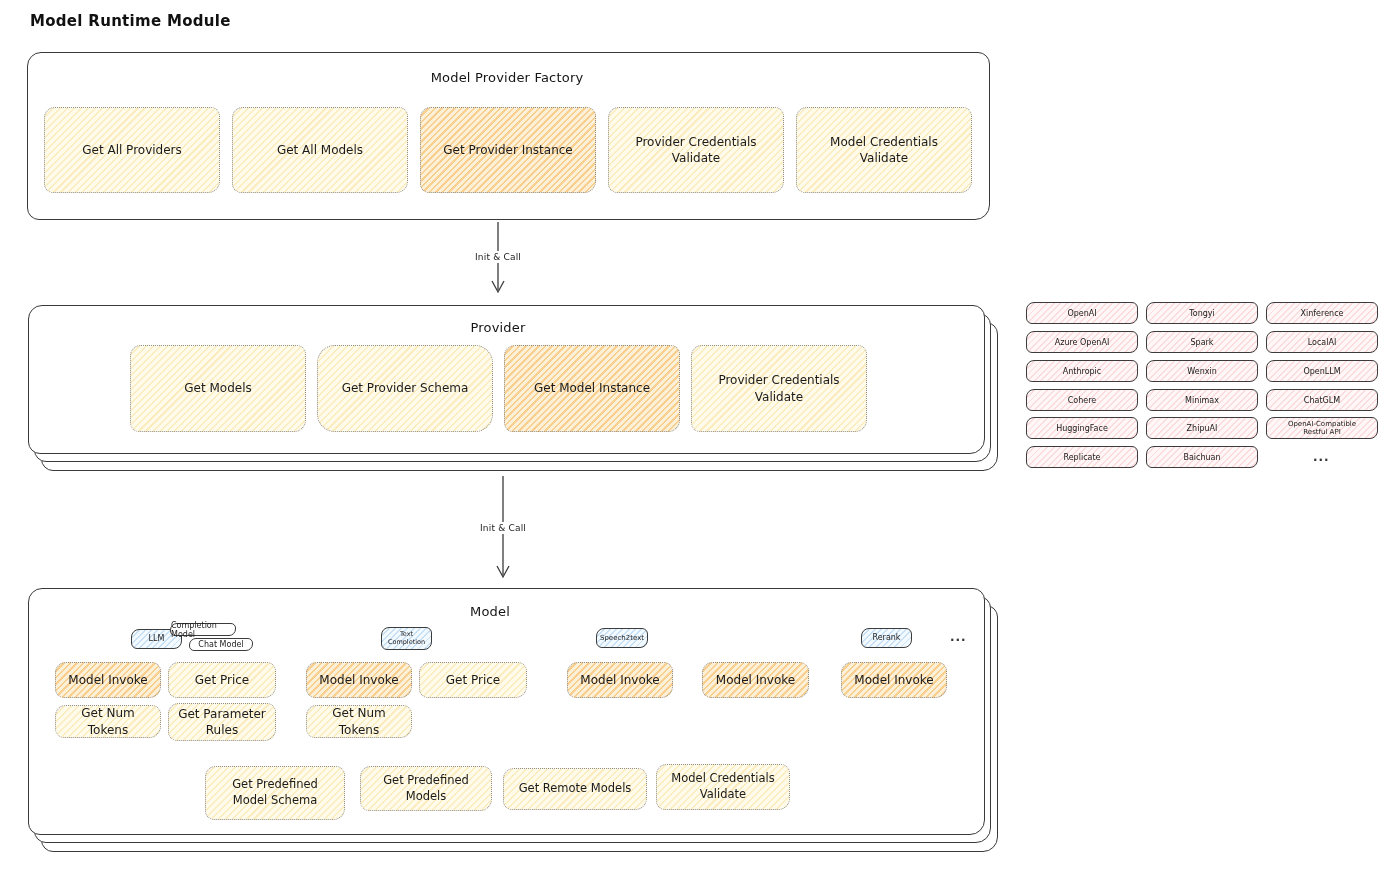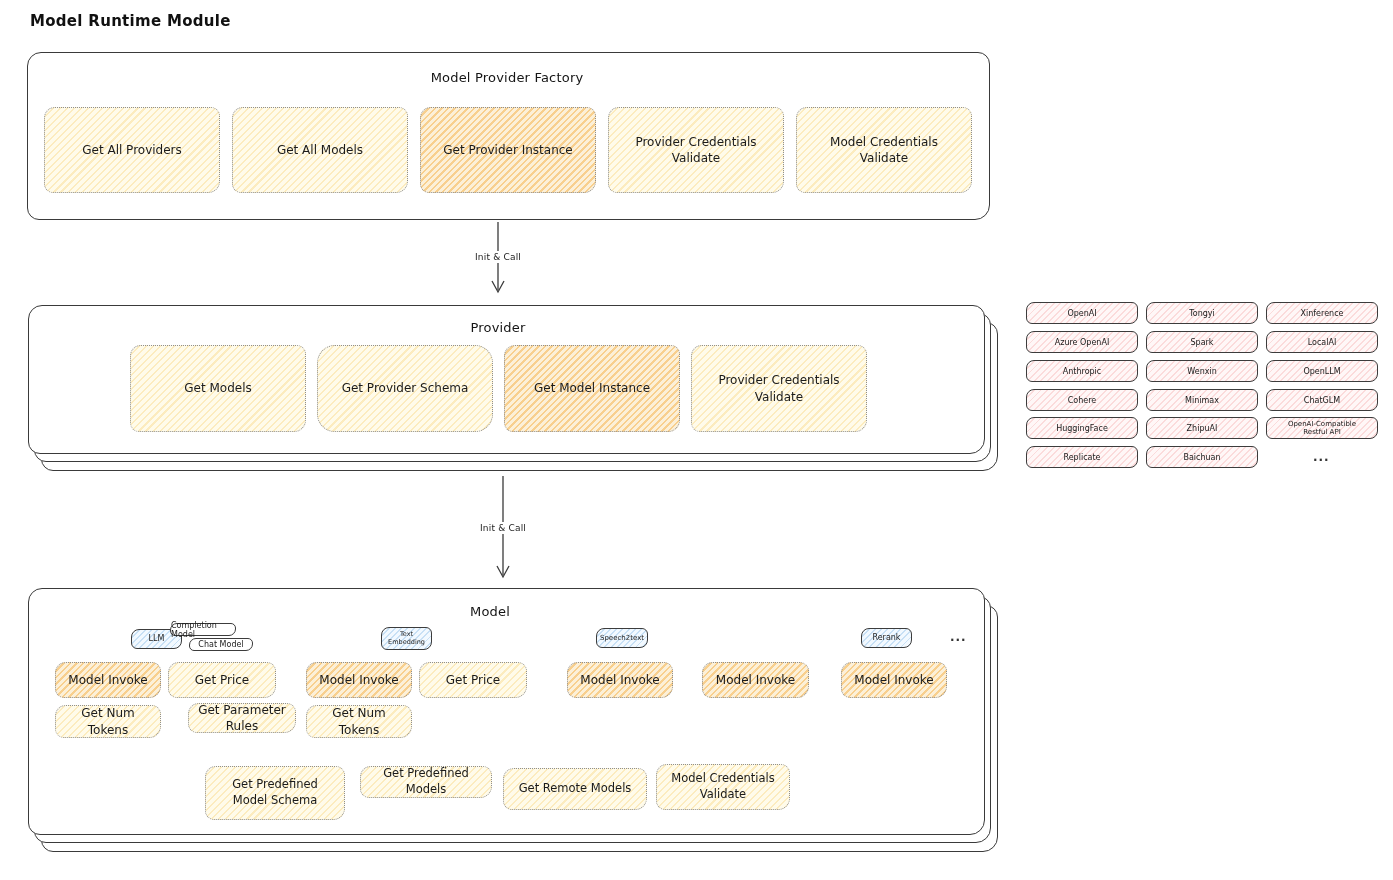--- a/index.html
+++ b/index.html
@@ -124,37 +124,37 @@
   <div class="flow-label" style="left:503px;top:522px;">Init &amp; Call</div>
 
   <div class="container-box stack" style="left:41px;top:605px;width:955px;height:245px;"></div>
   <div class="container-box stack" style="left:34px;top:596px;width:955px;height:245px;"></div>
   <div class="container-box" style="left:28px;top:588px;width:955px;height:245px;z-index:1;"></div>
   <div class="ctitle" style="left:490px;top:604px;z-index:2;">Model</div>
 
   <div class="btag" style="left:131px;top:629px;width:51px;height:20px;">LLM</div>
   <div class="wtag" style="left:170px;top:623px;width:66px;height:13px;">Completion Model</div>
   <div class="wtag" style="left:189px;top:638px;width:64px;height:13px;">Chat Model</div>
-  <div class="btag small" style="left:381px;top:627px;width:51px;height:23px;padding:0 2px;">Text Embedding</div>
+  <div class="btag small" style="left:381px;top:627px;width:51px;height:23px;padding:0 2px;">Text Completion</div>
   <div class="btag" style="left:596px;top:628px;width:52px;height:20px;font-size:7px;">Speech2text</div>
   <div class="btag" style="left:730px;top:628px;width:52px;height:20px;font-size:7px;margin-top:41px;">Moderation</div>
   <div class="btag" style="left:861px;top:628px;width:51px;height:20px;">Rerank</div>
   <div class="dots" style="left:950px;top:630px;">...</div>
 
   <div class="ybox hl" style="left:55px;top:662px;width:106px;height:36px;">Model Invoke</div>
   <div class="ybox" style="left:168px;top:662px;width:108px;height:36px;">Get Price</div>
   <div class="ybox" style="left:55px;top:705px;width:106px;height:33px;">Get Num Tokens</div>
-  <div class="ybox" style="left:168px;top:703px;width:108px;height:30px;margin-left:20px;">Get Parameter Rules</div>
+  <div class="ybox" style="left:168px;top:703px;width:108px;height:38px;">Get Parameter Rules</div>
 
   <div class="ybox hl" style="left:306px;top:662px;width:106px;height:36px;">Model Invoke</div>
   <div class="ybox" style="left:419px;top:662px;width:108px;height:36px;">Get Price</div>
   <div class="ybox" style="left:306px;top:705px;width:106px;height:33px;">Get Num Tokens</div>
 
   <div class="ybox hl" style="left:567px;top:662px;width:106px;height:36px;">Model Invoke</div>
   <div class="ybox hl" style="left:702px;top:662px;width:107px;height:36px;">Model Invoke</div>
   <div class="ybox hl" style="left:841px;top:662px;width:106px;height:36px;">Model Invoke</div>
 
   <div class="ybox" style="left:205px;top:766px;width:140px;height:54px;font-size:11.5px;">Get Predefined Model Schema</div>
-  <div class="ybox" style="left:360px;top:766px;width:132px;height:32px;font-size:11.5px;">Get Predefined Models</div>
+  <div class="ybox" style="left:360px;top:766px;width:132px;height:45px;font-size:11.5px;">Get Predefined Models</div>
   <div class="ybox" style="left:503px;top:768px;width:144px;height:42px;font-size:11.5px;">Get Remote Models</div>
   <div class="ybox" style="left:656px;top:764px;width:134px;height:46px;font-size:11.5px;">Model Credentials Validate</div>
 
 </div>
 
 </body></html>

